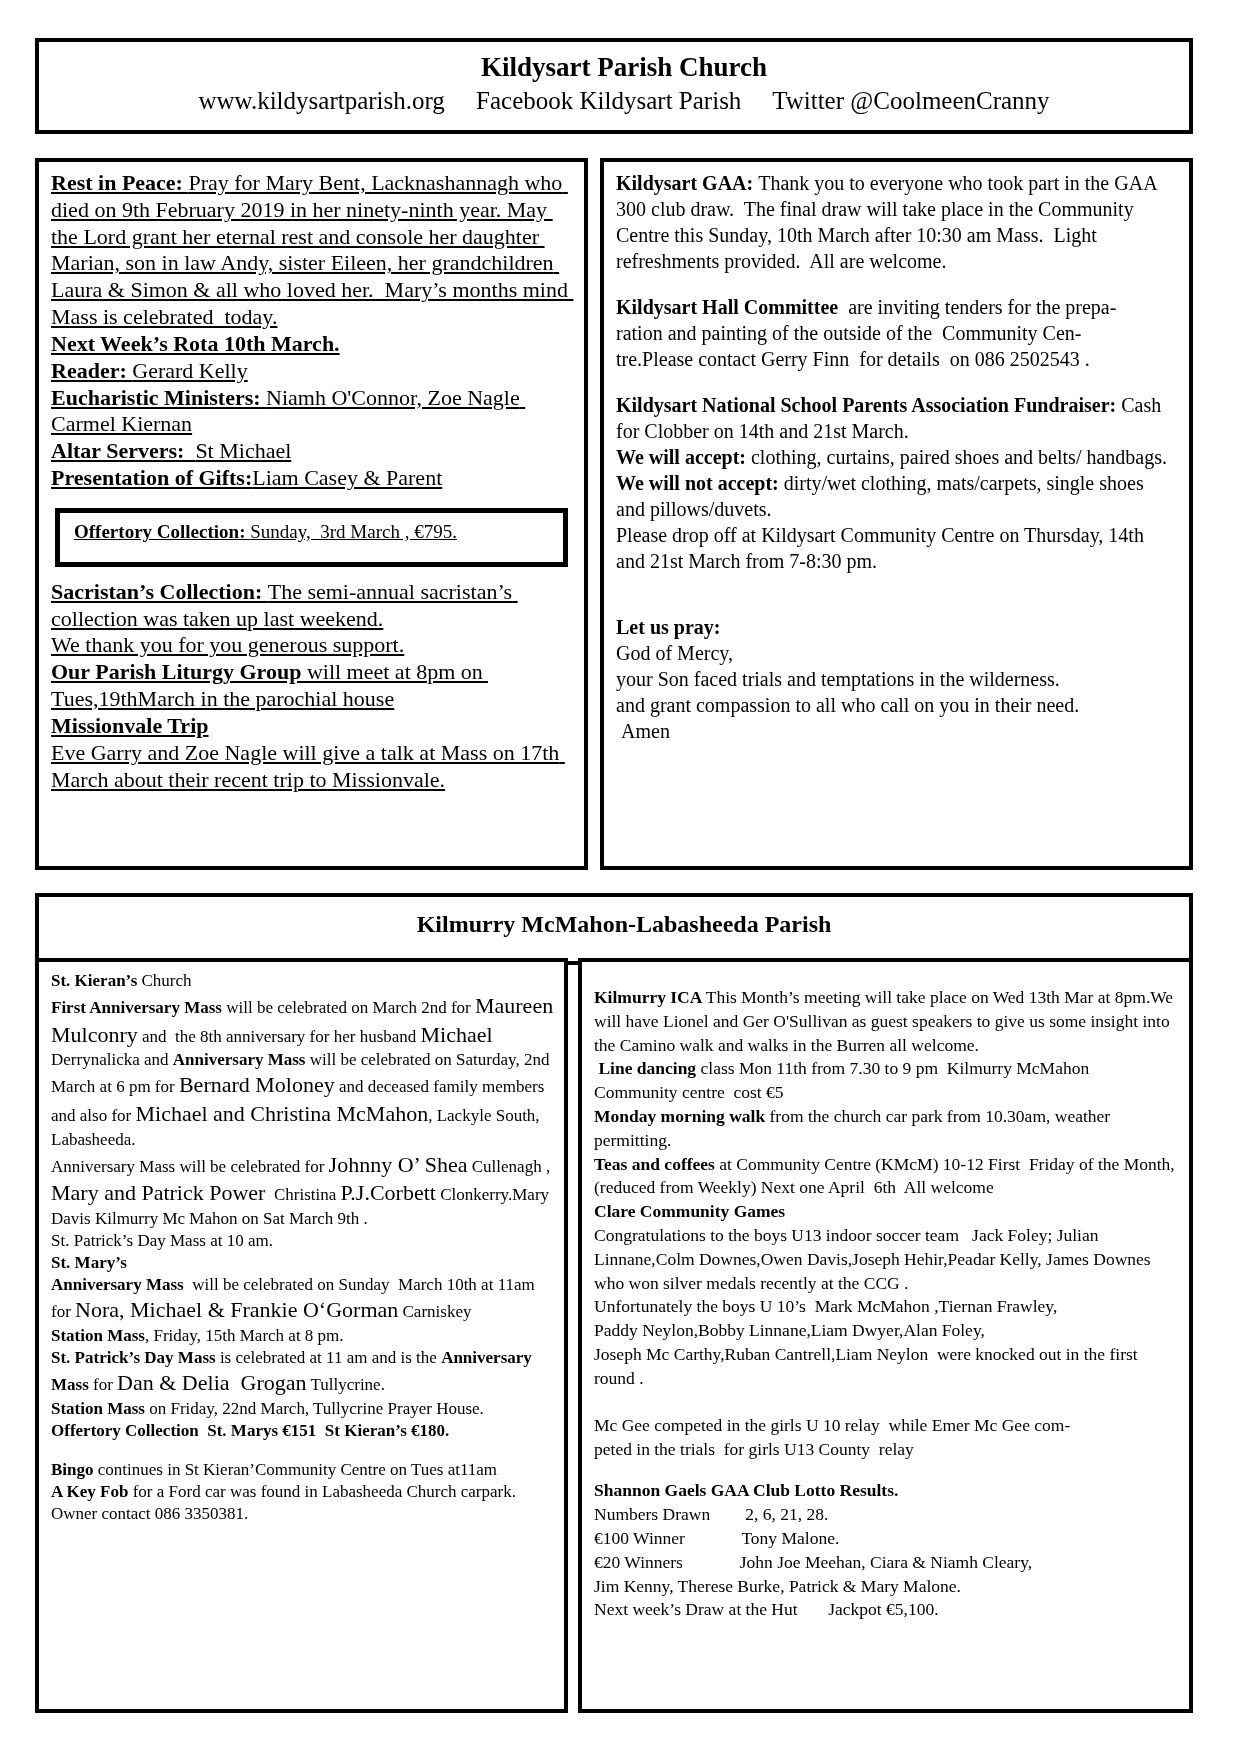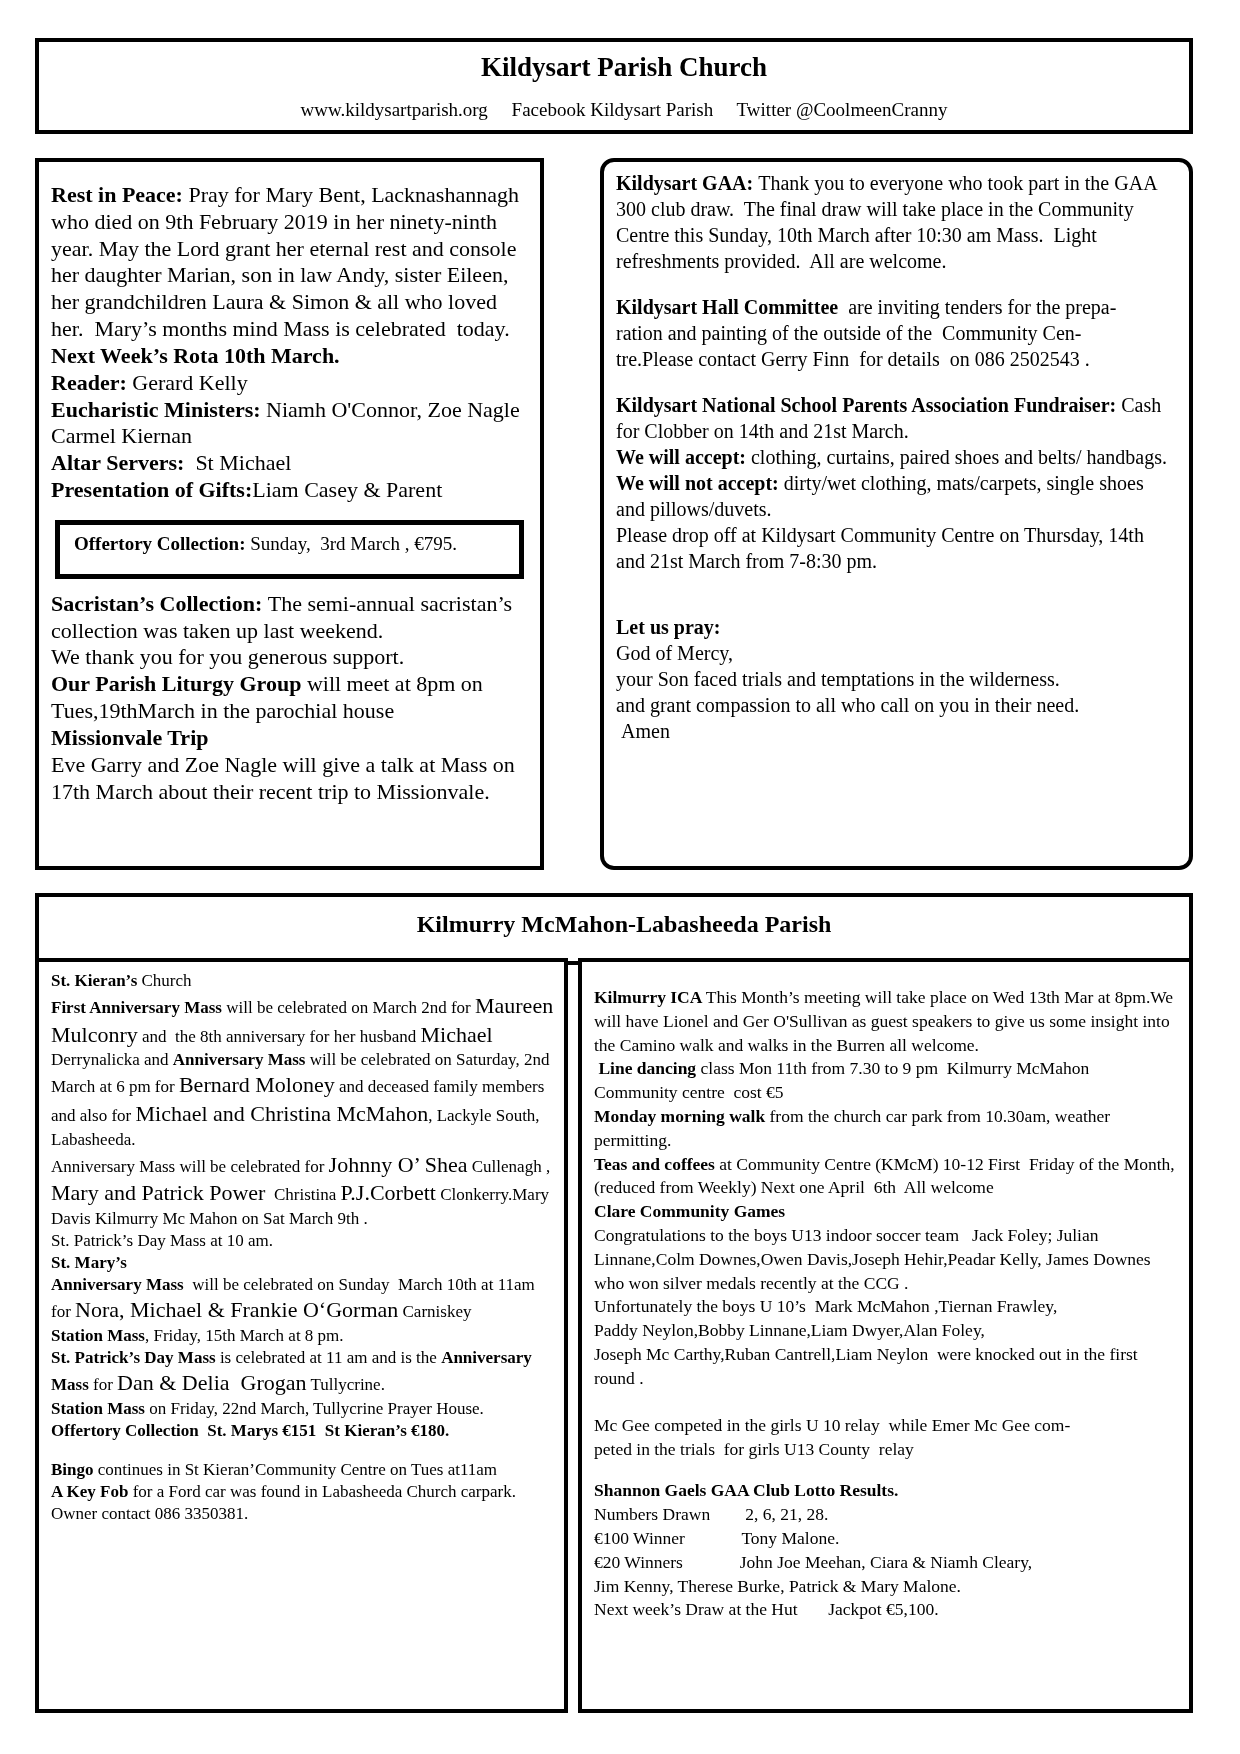--- a/index.html
+++ b/index.html
@@ -4,25 +4,25 @@
 <style>
   html, body { margin:0; padding:0; background:#ffffff; }
   .page {
     position:relative; width:1240px; height:1754px; background:#ffffff;
     font-family:"Liberation Serif", serif; color:#000;
   }
   .box { position:absolute; border:4px solid #000; box-sizing:border-box; background:#fff;padding-left:20px; }
 
   .header-box { left:35px; top:38px; width:1158px; height:96px; text-align:center; }
   .header-title { font-weight:700; font-size:27px; margin-top:10px; }
-  .header-subtitle { font-size:19px; margin-top:16px; white-space:pre-wrap; }
+  .header-subtitle { font-size:25px; margin-top:4px; white-space:pre-wrap; }
 
   .col { overflow:hidden; }
-  .col-ml { left:35px;  top:158px; width:509px; height:712px; padding:20px 10px 8px 12px; font-size:22px;   line-height:1.22; }
-  .col-mr { left:600px; top:158px; width:593px; height:712px; padding:8px 12px;          font-size:20px;   line-height:1.30;border-radius:14px; }
+  .col-ml { left:35px;  top:158px; width:553px; height:712px; padding:8px 10px 8px 12px; font-size:22px;   line-height:1.22;text-decoration:underline; }
+  .col-mr { left:600px; top:158px; width:593px; height:712px; padding:8px 12px;          font-size:20px;   line-height:1.30; }
   .col-bl { left:35px;  top:958px; width:533px; height:755px; padding:8px 10px 0 12px; font-size:17px;   line-height:1.30; }
   .col-br { left:578px; top:958px; width:615px; height:755px; padding:24px 12px;          font-size:17.5px; line-height:1.36; }
 
   .kilmurry-header { left:35px; top:893px; width:1158px; height:72px; text-align:center; }
   .kilmurry-title { font-weight:700; font-size:24px; margin-top:14px; }
 
   .offertory {
     position:static; border:5px solid #000; margin:16px 6px 12px 4px;
     padding:8px 14px 18px 14px; font-size:19px; line-height:1.2;
   }

